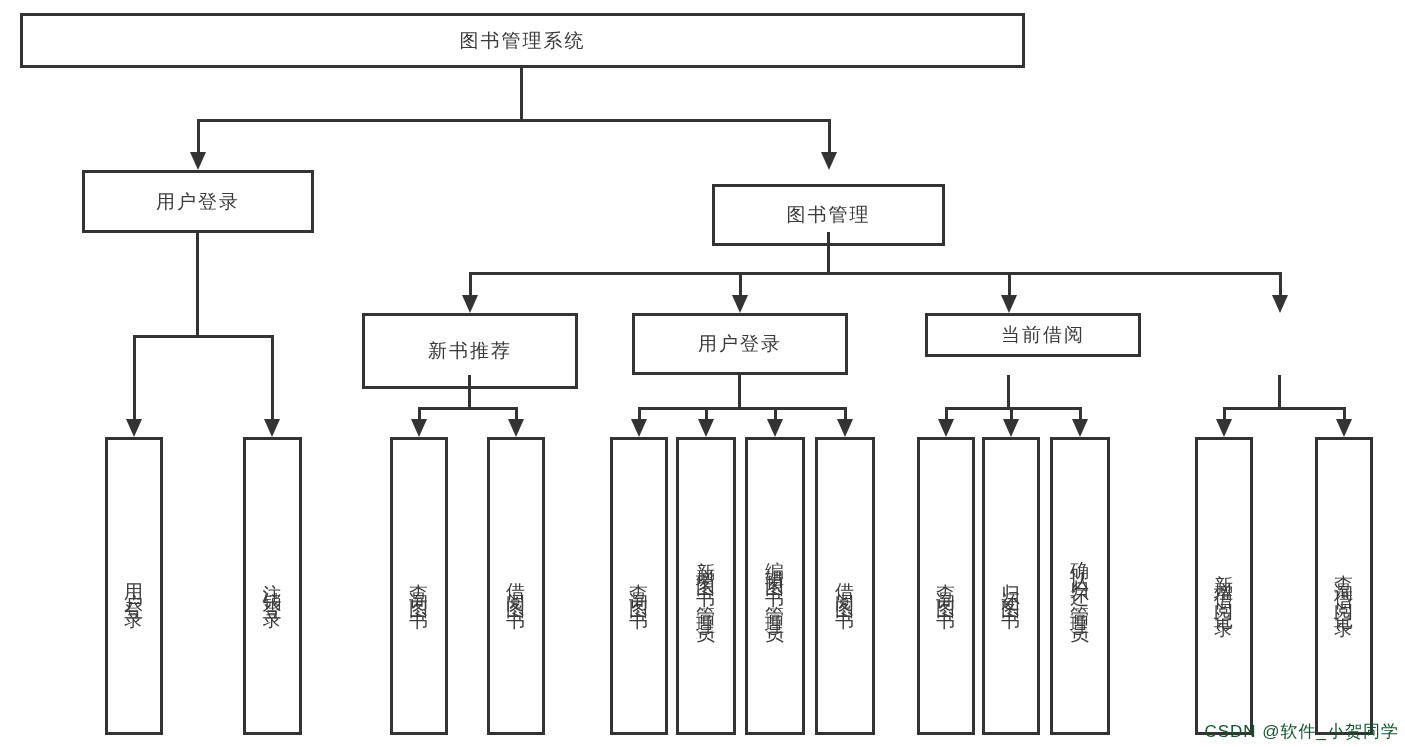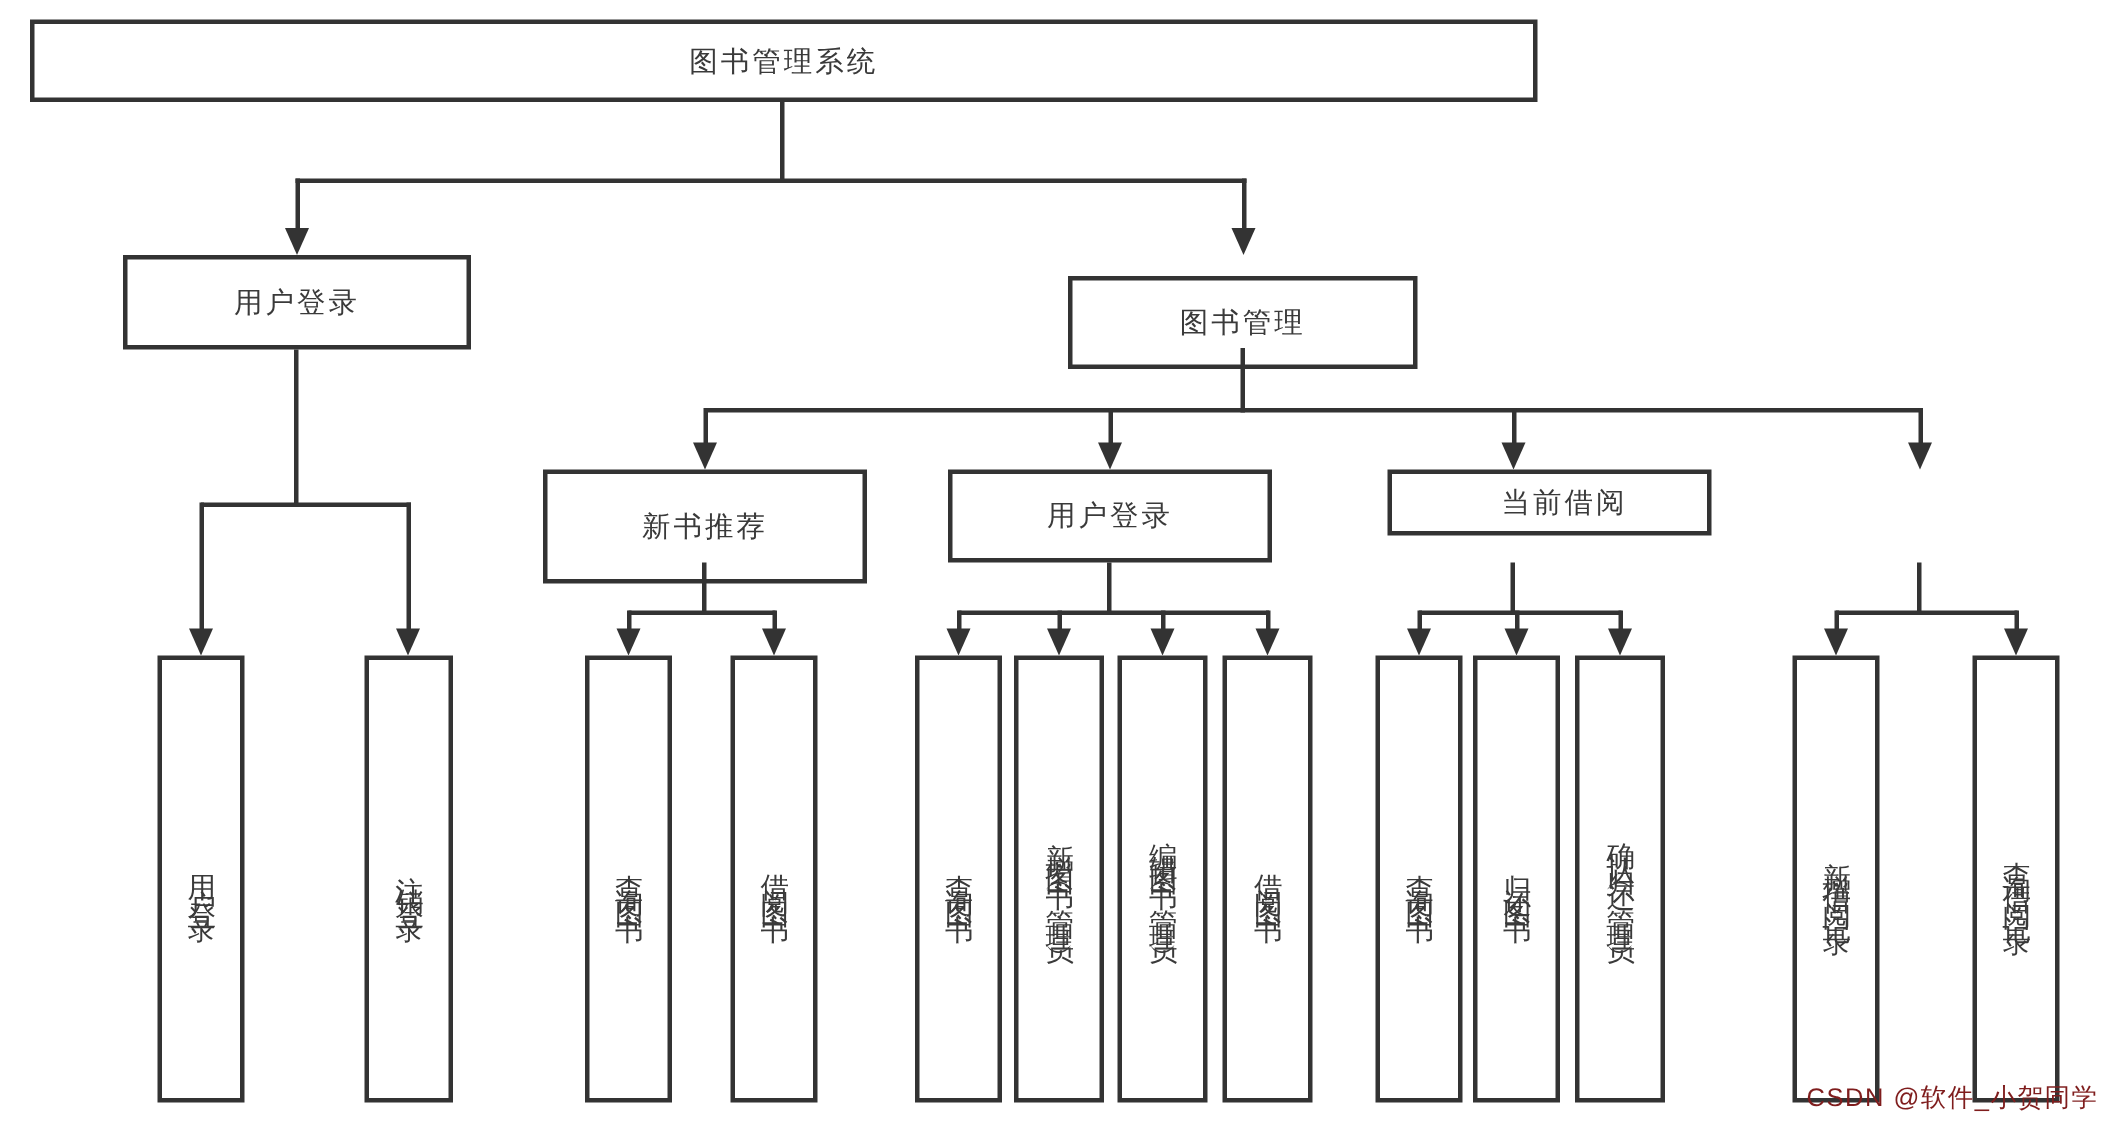--- a/index.html
+++ b/index.html
@@ -49,21 +49,21 @@
     border-right: 8px solid transparent;
     border-top: 18px solid #333333;
   }
   
   #watermark {
     position: absolute;
     right: 6px;
     bottom: 4px;
     font-size: 17px;
     letter-spacing: 1px;
-    color: #7f1d1d;
+    color: #14532d;
     z-index: 5;
     white-space: nowrap;
   }
 </style>
 </head>
 <body>
 
 <div id="stage">
 
   <div class="box" style="left:20px; top:13px; width:1005px; height:55px;">

